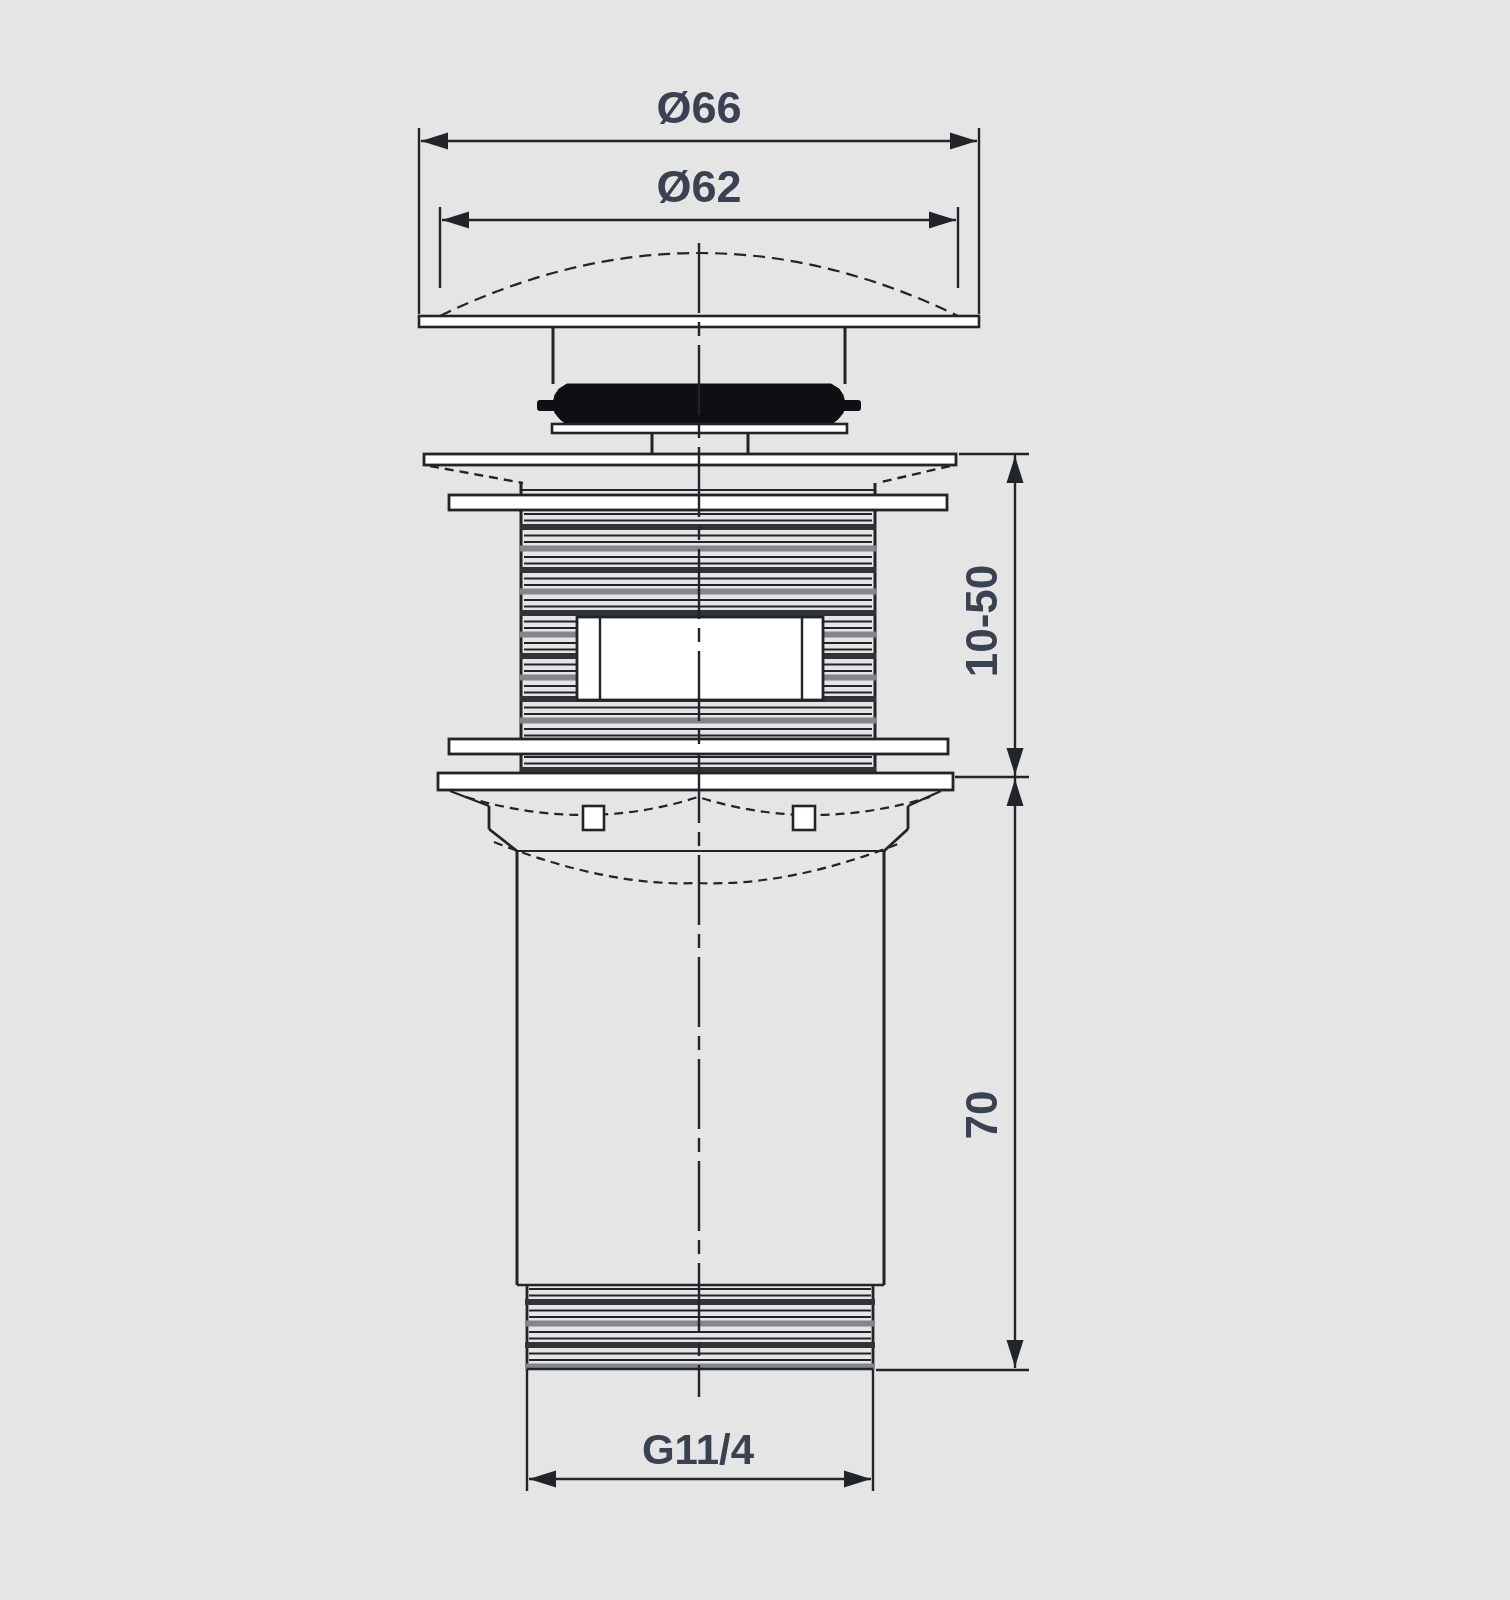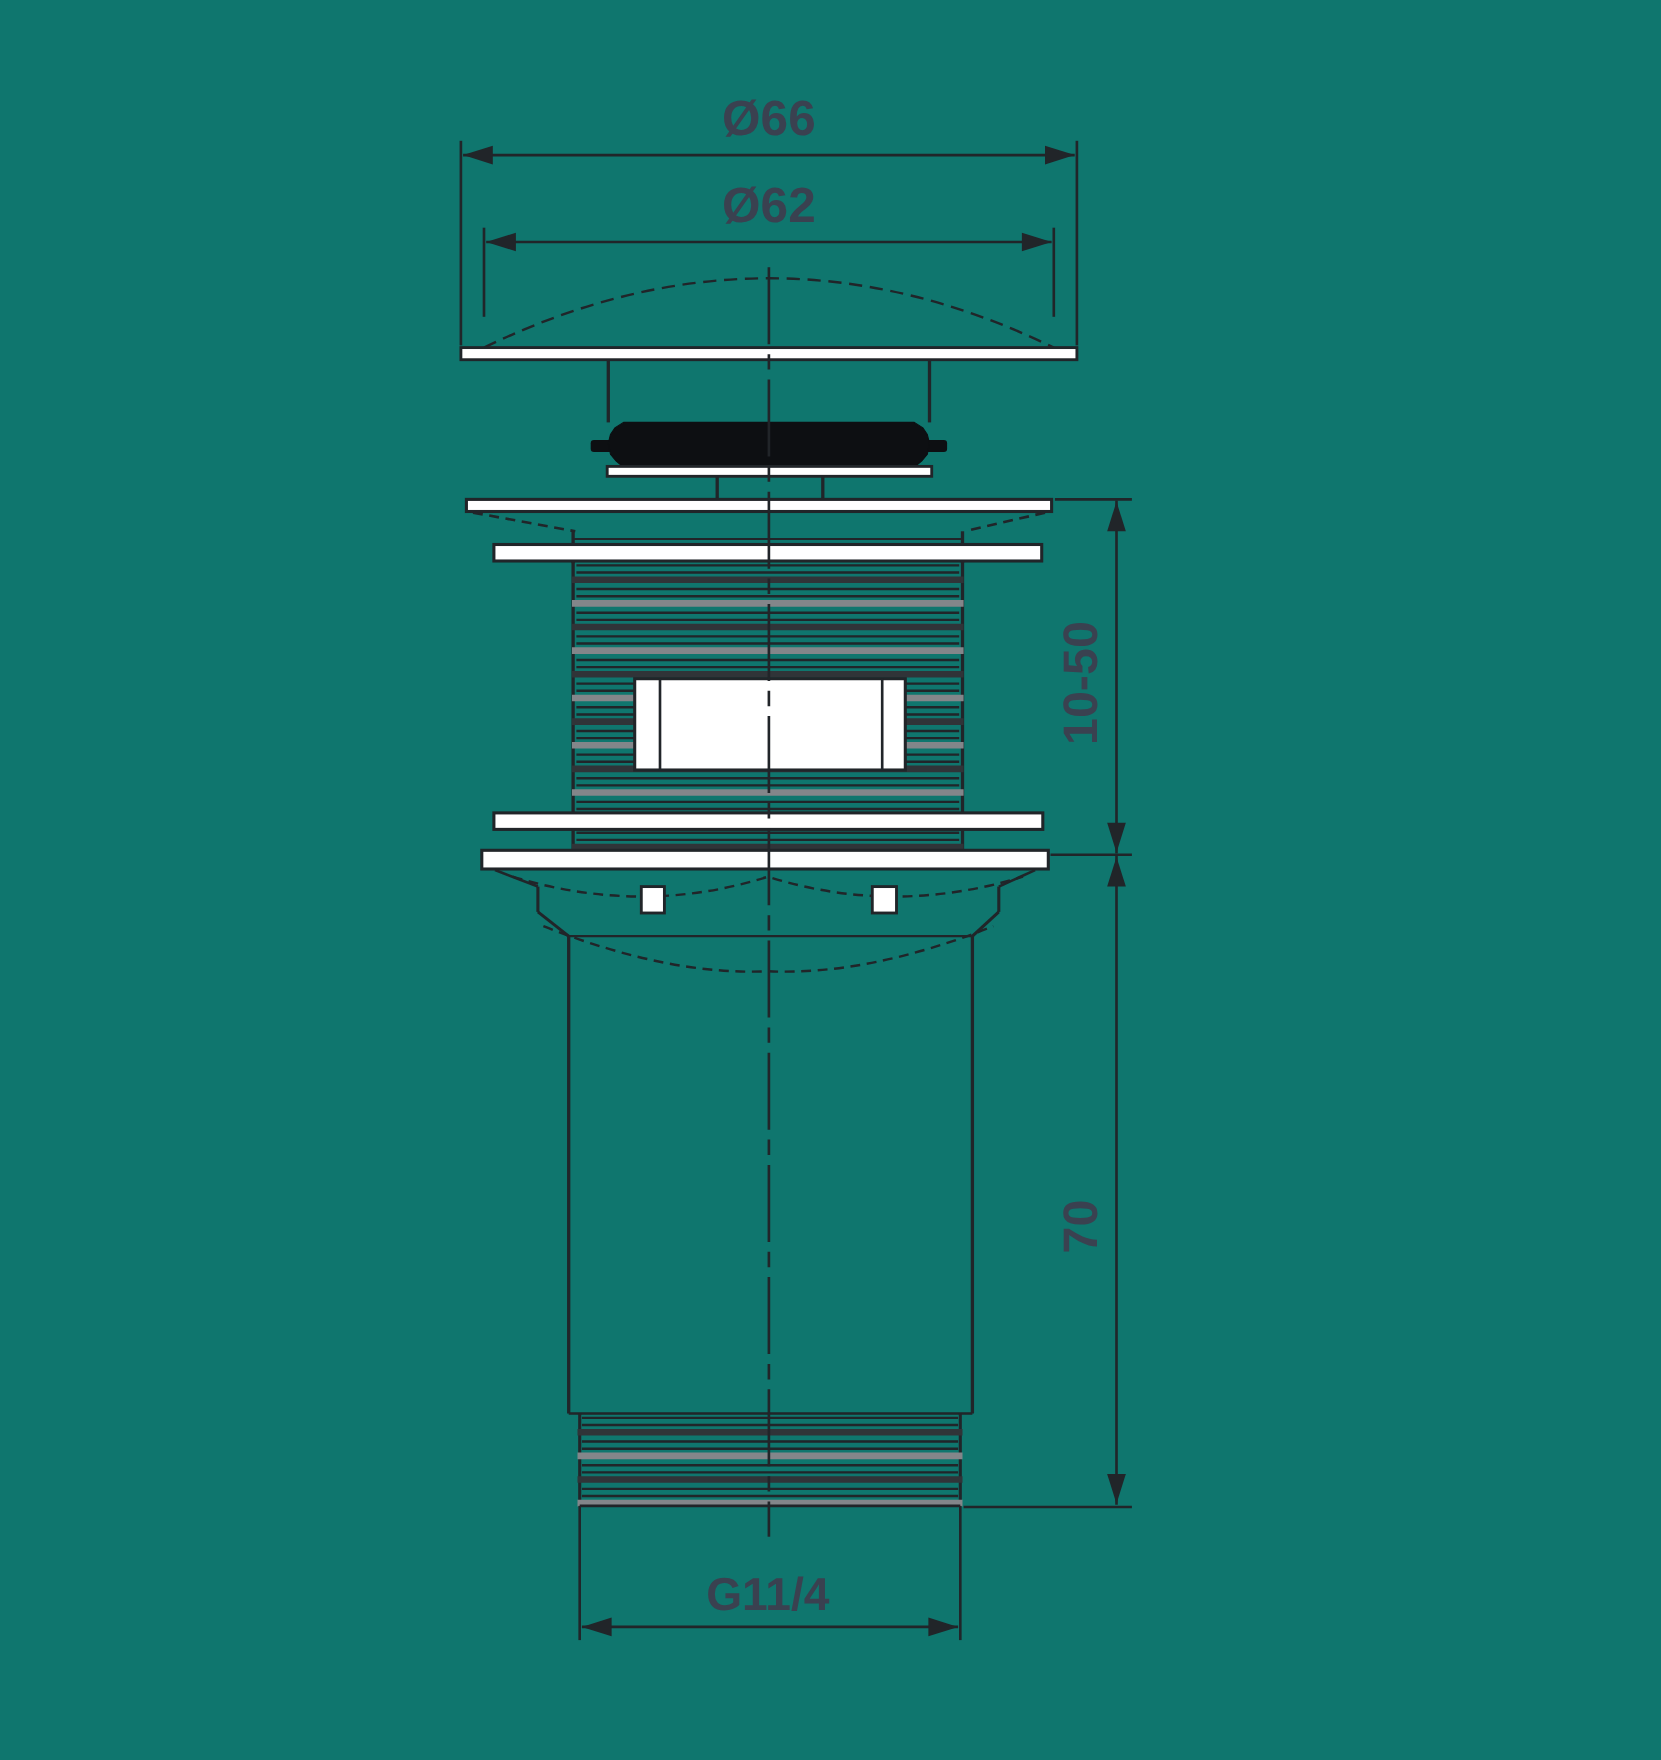--- a/index.html
+++ b/index.html
@@ -9,21 +9,21 @@
   }
   body {
     width: 1510px;
     height: 1600px;
     position: relative;
     font-family: "Liberation Sans", "DejaVu Sans", sans-serif;
   }
   .stage {
     position: absolute;
     inset: 0;
-    background: #0f766e;
+    background: #e5e5e5;
   }
   svg { display: block; }
   .dim-text {
     font-family: "Liberation Sans", "DejaVu Sans", sans-serif;
     font-weight: 700;
     fill: #3a4150;
   }
 </style>
 </head>
 <body>

